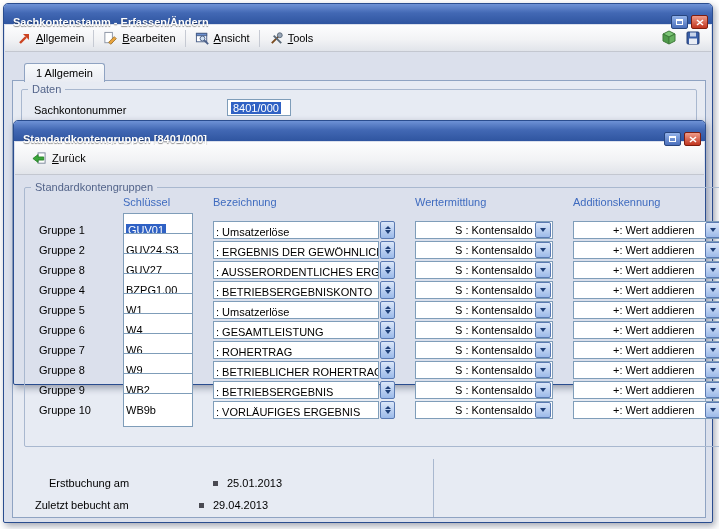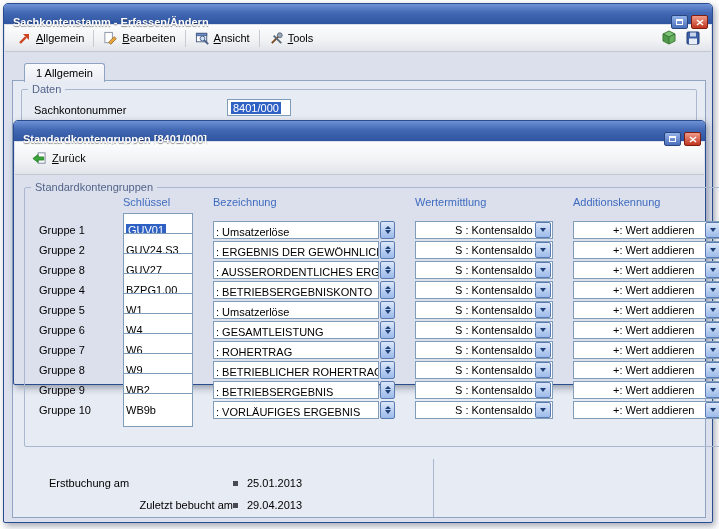--- a/index.html
+++ b/index.html
@@ -35,22 +35,22 @@
   legend { color:#53648a; padding:0 4px; margin-left:6px; font-size:11px; }
 
   .daten-fieldset { position:absolute; left:8px; top:2px; width:676px; height:46px; }
   .field-row { display:flex; align-items:flex-end; margin:4px 0 0 12px; }
   .field-row .lbl { width:193px; }
   .textbox { background:#fff; border:1px solid #7f9db9; height:17px; display:inline-flex; align-items:center; padding:0 3px; min-width:64px; }
   .text-selected { background:#2f61c4; color:#fff; padding:0 2px; }
 
   .footer-field { position:absolute; display:flex; align-items:center; }
   .ff-1 { left:36px; top:396px; }
-  .ff-2 { left:36px; top:418px;text-align:right; }
-  .footer-field .f-lbl { width:184px; }
+  .ff-2 { left:22px; top:418px; }
+  .footer-field .f-lbl { width:164px; }
   .bullet { width:5px; height:5px; background:#4a4a52; display:inline-block; margin-right:9px; }
   .v-divider { position:absolute; left:420px; top:378px; width:1px; height:58px; background:#a9b8cf; }
 
   .dlg-toolbar { height:29px; margin:1px 1px 4px 1px; display:flex; align-items:center; padding:16px 8px;
     background:linear-gradient(180deg,#fdfdfe 0%,#f2f3f5 55%,#e1e4ea 100%); border-bottom:1px solid #c3c7d0; }
   .back-btn { display:flex; align-items:center; gap:5px; padding:3px 8px; }
 
   .skg-fieldset { position:absolute; left:10px; top:60px; width:672px; height:266px; }
   .grid { display:grid; grid-template-columns:64px 70px 182px 138px 150px; column-gap:6px; align-items:center; margin-left:14px;gap:20px; }
   .grid-header { margin-top:3px; color:#3f6bbf; margin-bottom:5px; }

